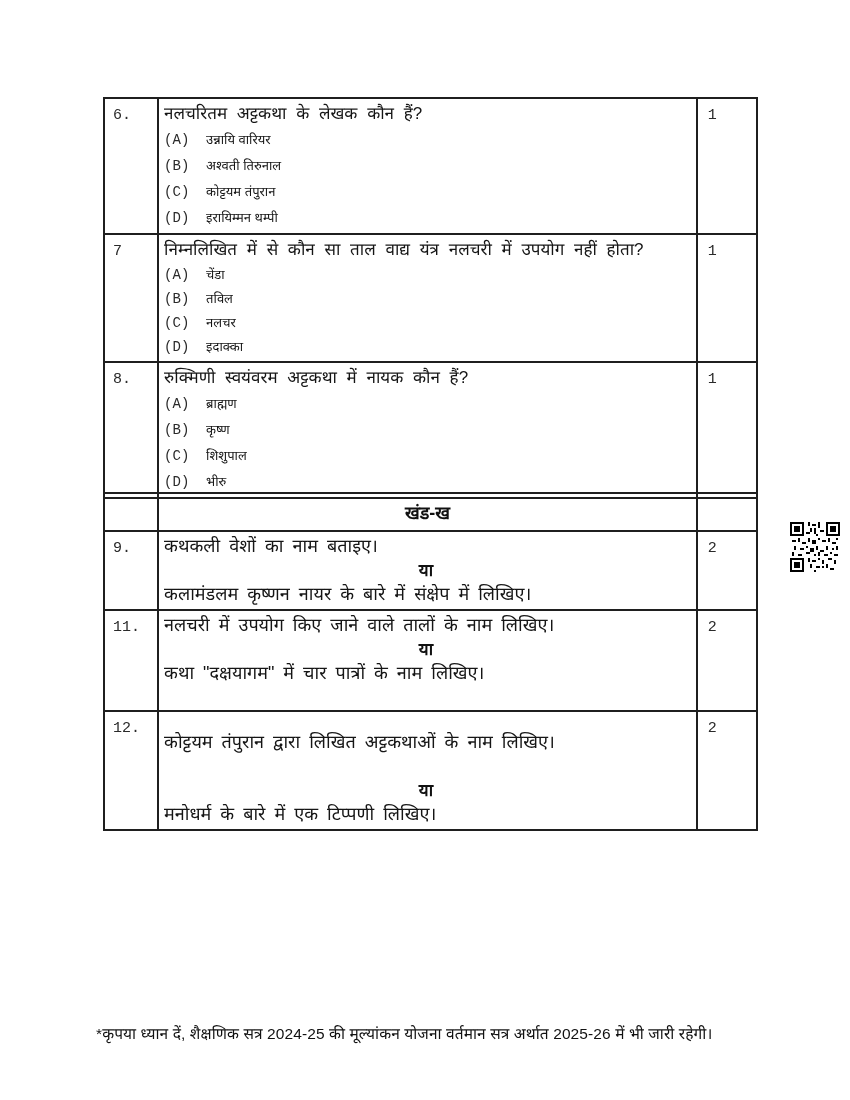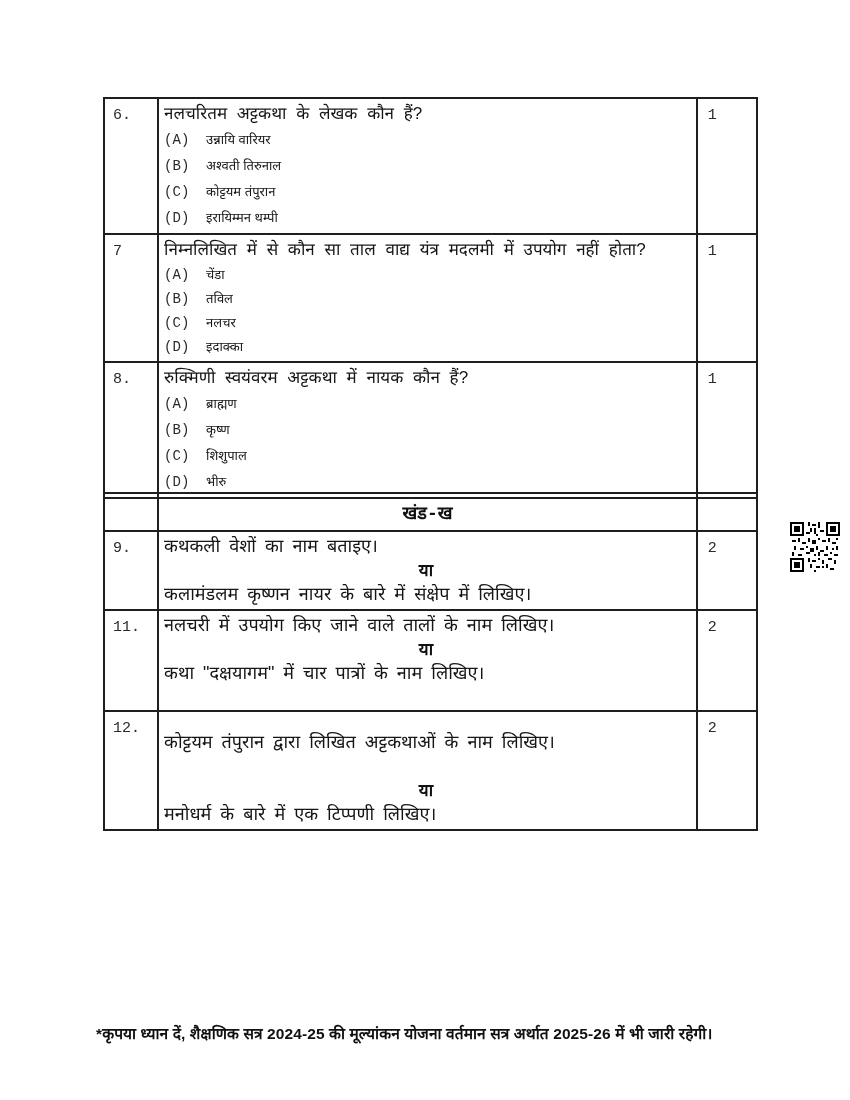--- a/index.html
+++ b/index.html
@@ -55,21 +55,20 @@
     flex:0 0 42px;
     color:#2a2a2a;
   }
   .opt-text { font-size:13px; color:#151515; }
   .sec-header {
     text-align:center;
     font-weight:bold;
     font-size:18px;
     padding:6px 0;
     color:#111;
-    font-family:Liberation Mono, monospace;
   }
   .line1, .line2 {
     font-size:18px;
     line-height:25px;
     word-spacing:4px;
     color:#151515;
   }
   .or-sep {
     text-align:center;
     font-weight:bold;
@@ -85,21 +84,20 @@
     width:50px; height:50px;
   }
   .footer-note {
     position:absolute;
     left:96px; top:1022px;
     width:680px;
     font-size:15.5px;
     white-space:nowrap;
     color:#111;
     letter-spacing:0.1px;
-    font-weight:bold;
   }
 </style>
 </head>
 <body>
 
 <div class="page">
 
   <table class="qtable t1">
     <tbody>
         <tr style="height:128px;">
@@ -121,21 +119,21 @@
         <div class="opt">
           <span class="opt-label">(D)</span>
           <span class="opt-text">इरायिम्मन थम्पी</span>
         </div>
       </td>
       <td class="marks-cell">1</td>
     </tr>
     <tr style="height:112px;">
       <td class="num-cell">7</td>
       <td class="body-cell">
-        <div class="q-text">निम्नलिखित में से कौन सा ताल वाद्य यंत्र मदलमी में उपयोग नहीं होता?</div>
+        <div class="q-text">निम्नलिखित में से कौन सा ताल वाद्य यंत्र नलचरी में उपयोग नहीं होता?</div>
         <div class="opt" style="line-height:23px;">
           <span class="opt-label">(A)</span>
           <span class="opt-text">चेंडा</span>
         </div>
         <div class="opt" style="line-height:23px;">
           <span class="opt-label">(B)</span>
           <span class="opt-text">तविल</span>
         </div>
         <div class="opt" style="line-height:23px;">
           <span class="opt-label">(C)</span>

